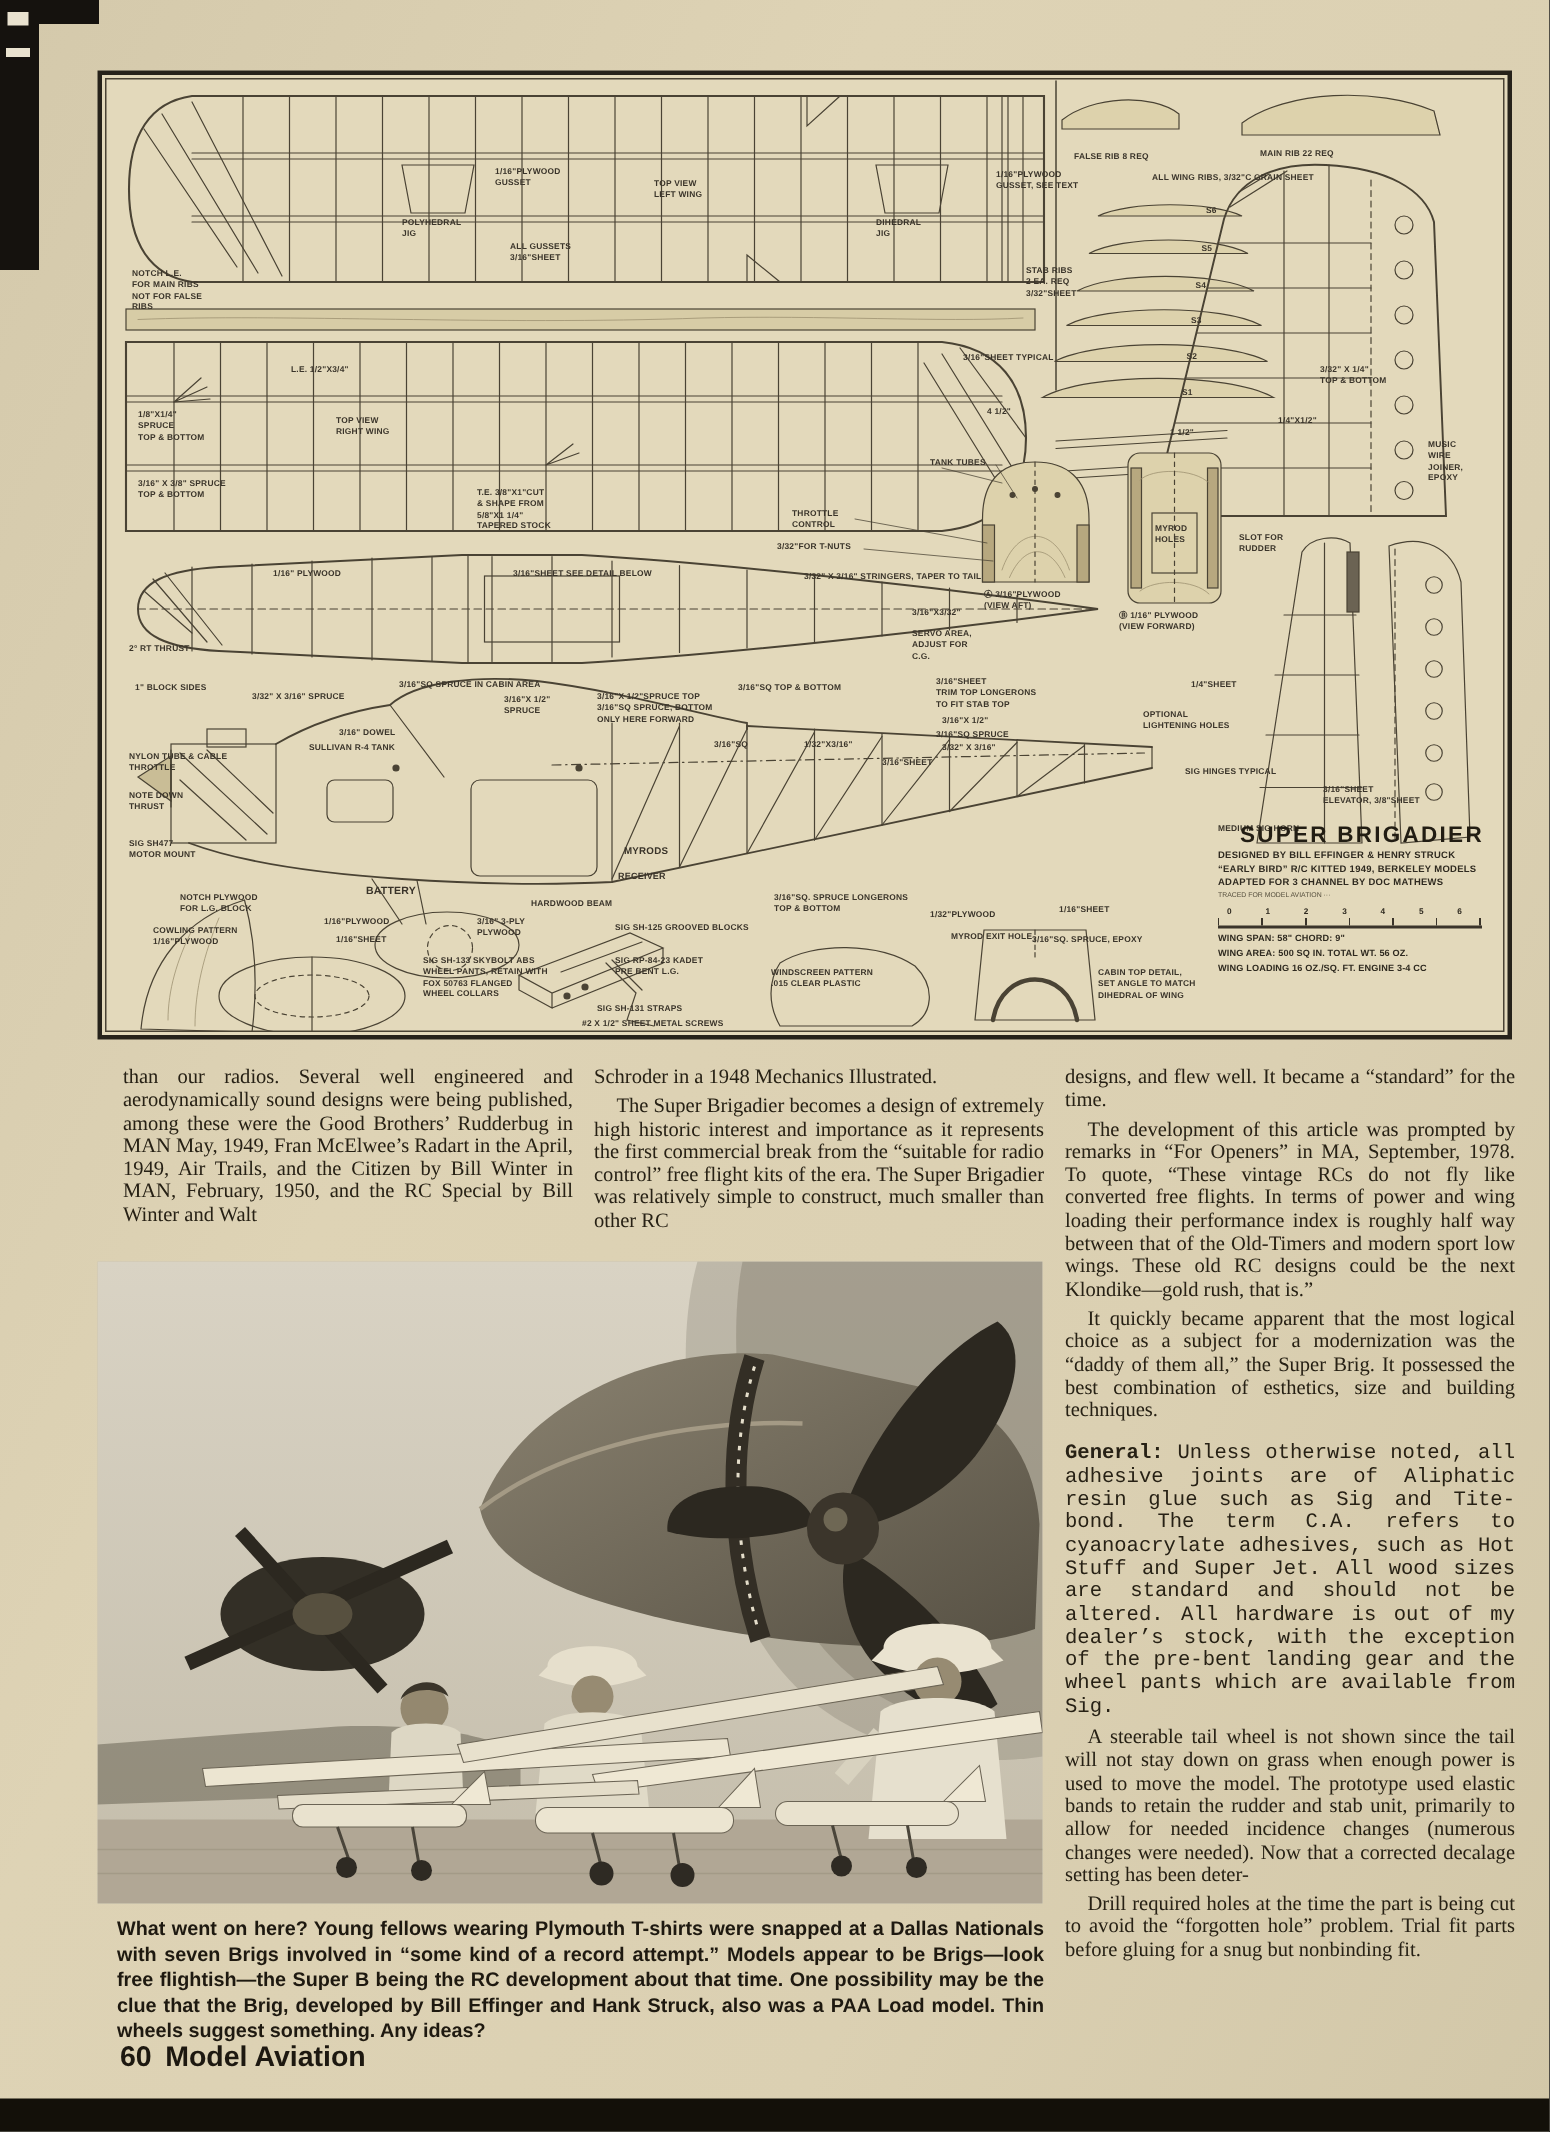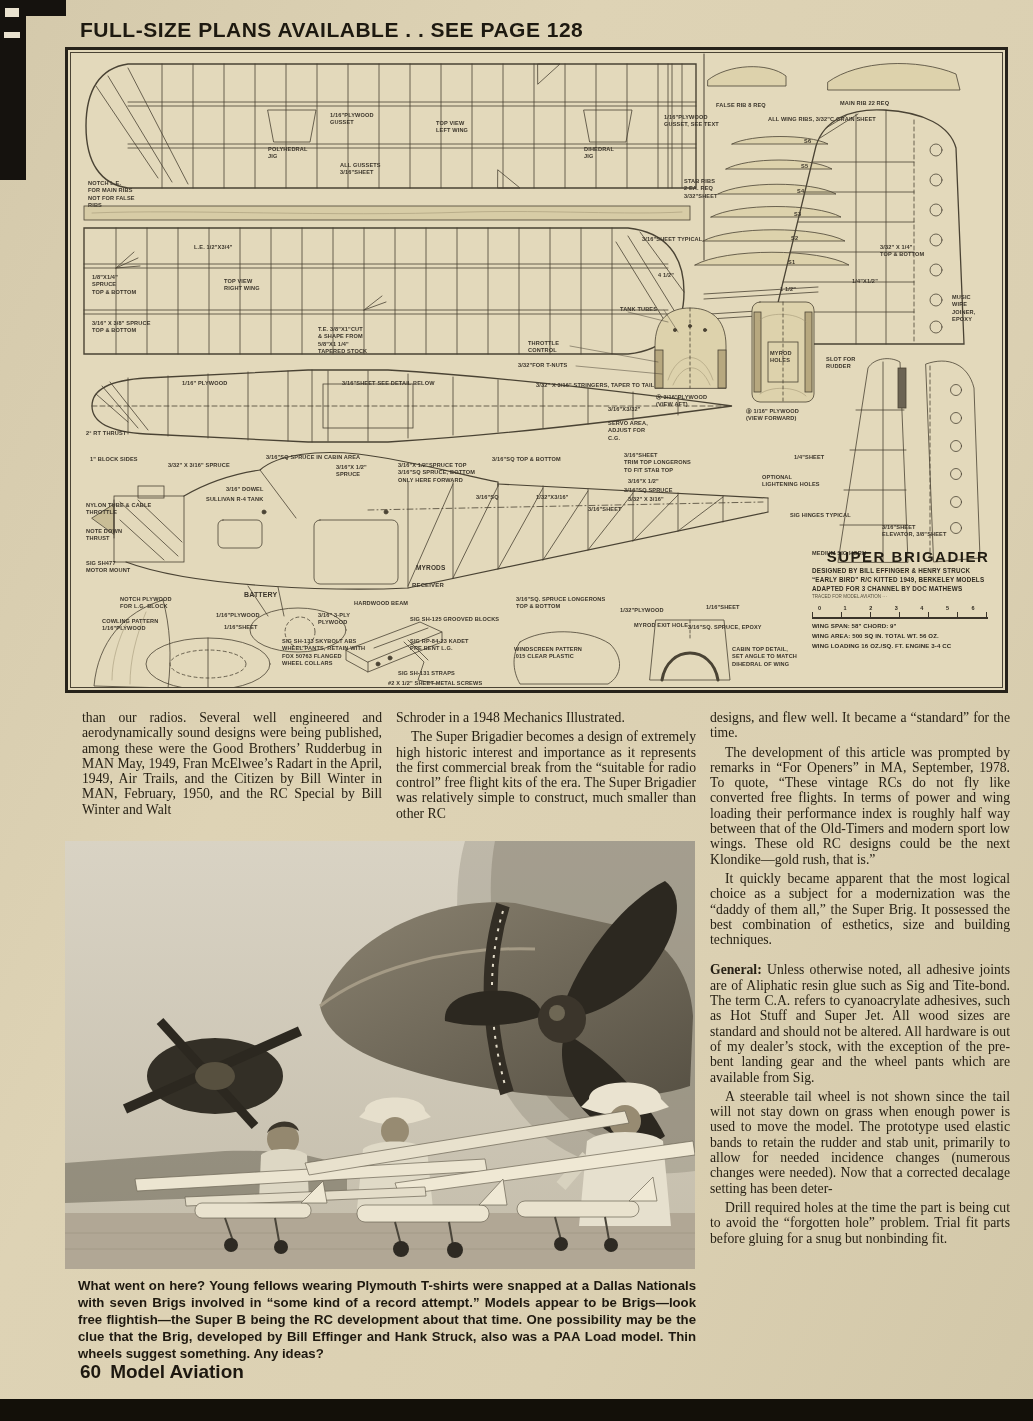--- a/index.html
+++ b/index.html
@@ -32,21 +32,21 @@
   .tb-nums{font-size:5.5px;font-weight:600;margin-top:6px;word-spacing:21px;padding-left:6px;}
   .tb-ruler{height:5px;margin-top:1px;border-bottom:2px solid #3a342a;
     background:repeating-linear-gradient(90deg,#3a342a 0 1px,transparent 1px 29px);width:176px;}
   .tb-spec{font-size:6.1px;font-weight:600;margin-top:3px;letter-spacing:.1px;}
 
   
   .col{position:absolute;width:308px;font-family:"Liberation Serif",serif;
     font-size:13.7px;line-height:15.3px;color:#272115;text-align:justify;}
   .col p{margin:4px;text-indent:15px;}
   .col p.noindent{text-indent:0;}
-  .col p.gap{margin-top:15px;}
+  .col p.gap{margin-top:15px;font-family:Liberation Mono, monospace;}
   .col b{font-weight:bold;}
 
   .photo{position:absolute;left:65px;top:841px;width:630px;height:428px;background:#c8c1b1;}
   .caption{position:absolute;left:78px;top:1277px;width:618px;font-size:13.2px;line-height:17px;
     font-weight:bold;color:#1e1910;text-align:justify;}
   .footer{position:absolute;left:80px;top:1361px;font-size:19px;color:#1d1810;}
   .footer .num{font-weight:bold;margin-right:9px;}
   .footer .mag{font-weight:600;}
 </style>
 </head>
@@ -54,21 +54,20 @@
 
 <div class="page">
 
   <div class="edge-corner"></div>
   <div class="edge-left">
     <div class="mark" style="left:5px;top:8px;width:14px;height:9px;"></div>
     <div class="mark" style="left:4px;top:32px;width:16px;height:6px;"></div>
   </div>
   <div class="edge-bottom"></div>
 
-  <div class="header-title">FULL-SIZE PLANS AVAILABLE . . SEE PAGE 128</div>
 
   <div class="plan-panel">
     <div class="plan-stage">
       <svg width="937" height="638" viewBox="0 0 937 638">
         <g stroke="#4a4334" fill="none" stroke-width=".8" stroke-linecap="round">
 
           <path d="M636,4 V210" stroke-width="1"></path>
 
           <path d="M60,14 L628,14 L628,138 L60,138 C32,134 18,112 18,76 C18,40 32,18 60,14 Z" stroke-width="1.4"></path>
           <path d="M94,14V138 M125,14V138 M156,14V138 M187,14V138 M218,14V138 M249,14V138 M280,14V138 M311,14V138 M342,14V138 M373,14V138 M404,14V138 M435,14V138 M466,14V138 M497,14V138 M528,14V138 M559,14V138 M590,14V138 M614,14V138"></path>

